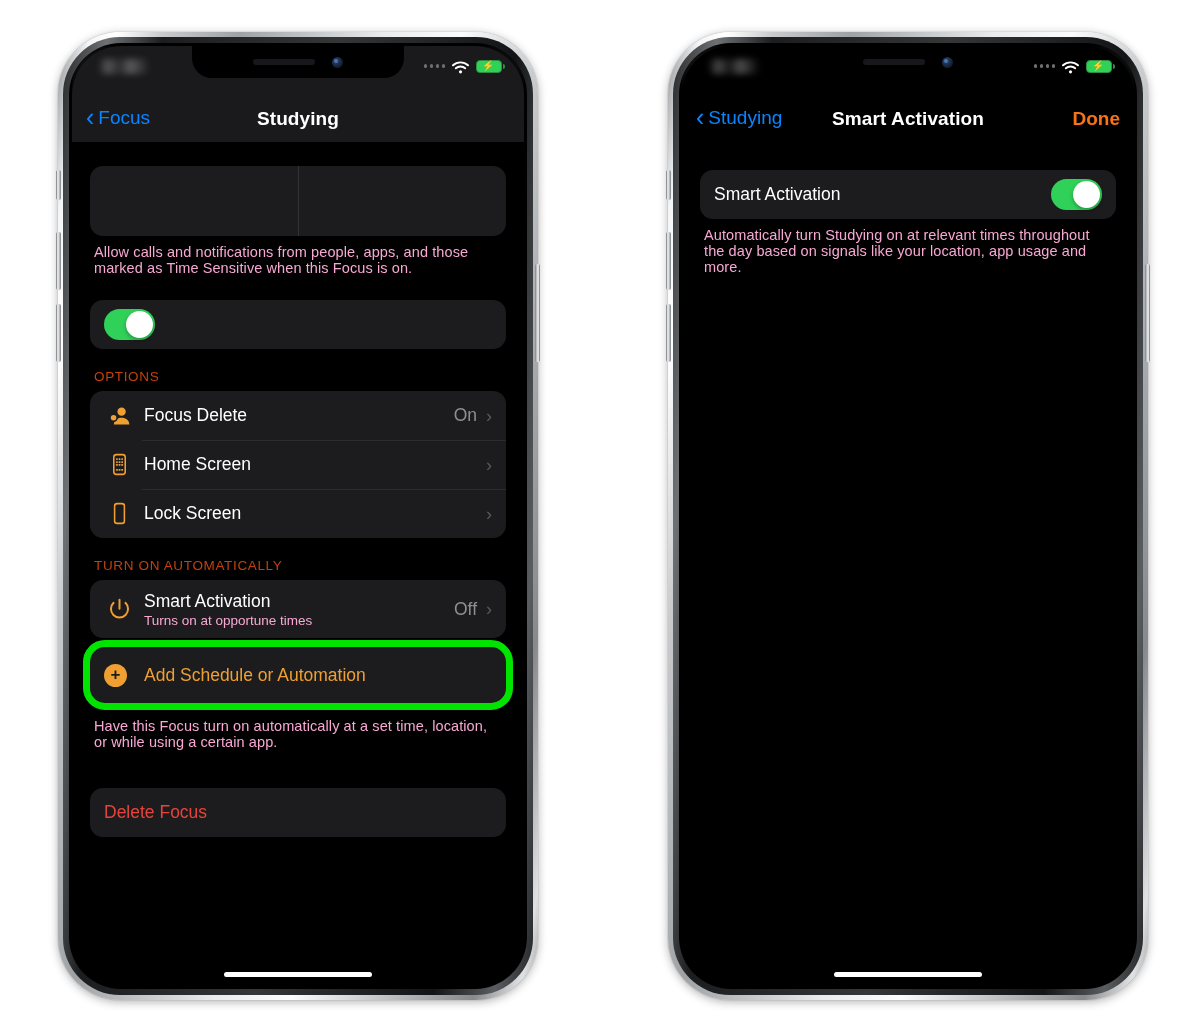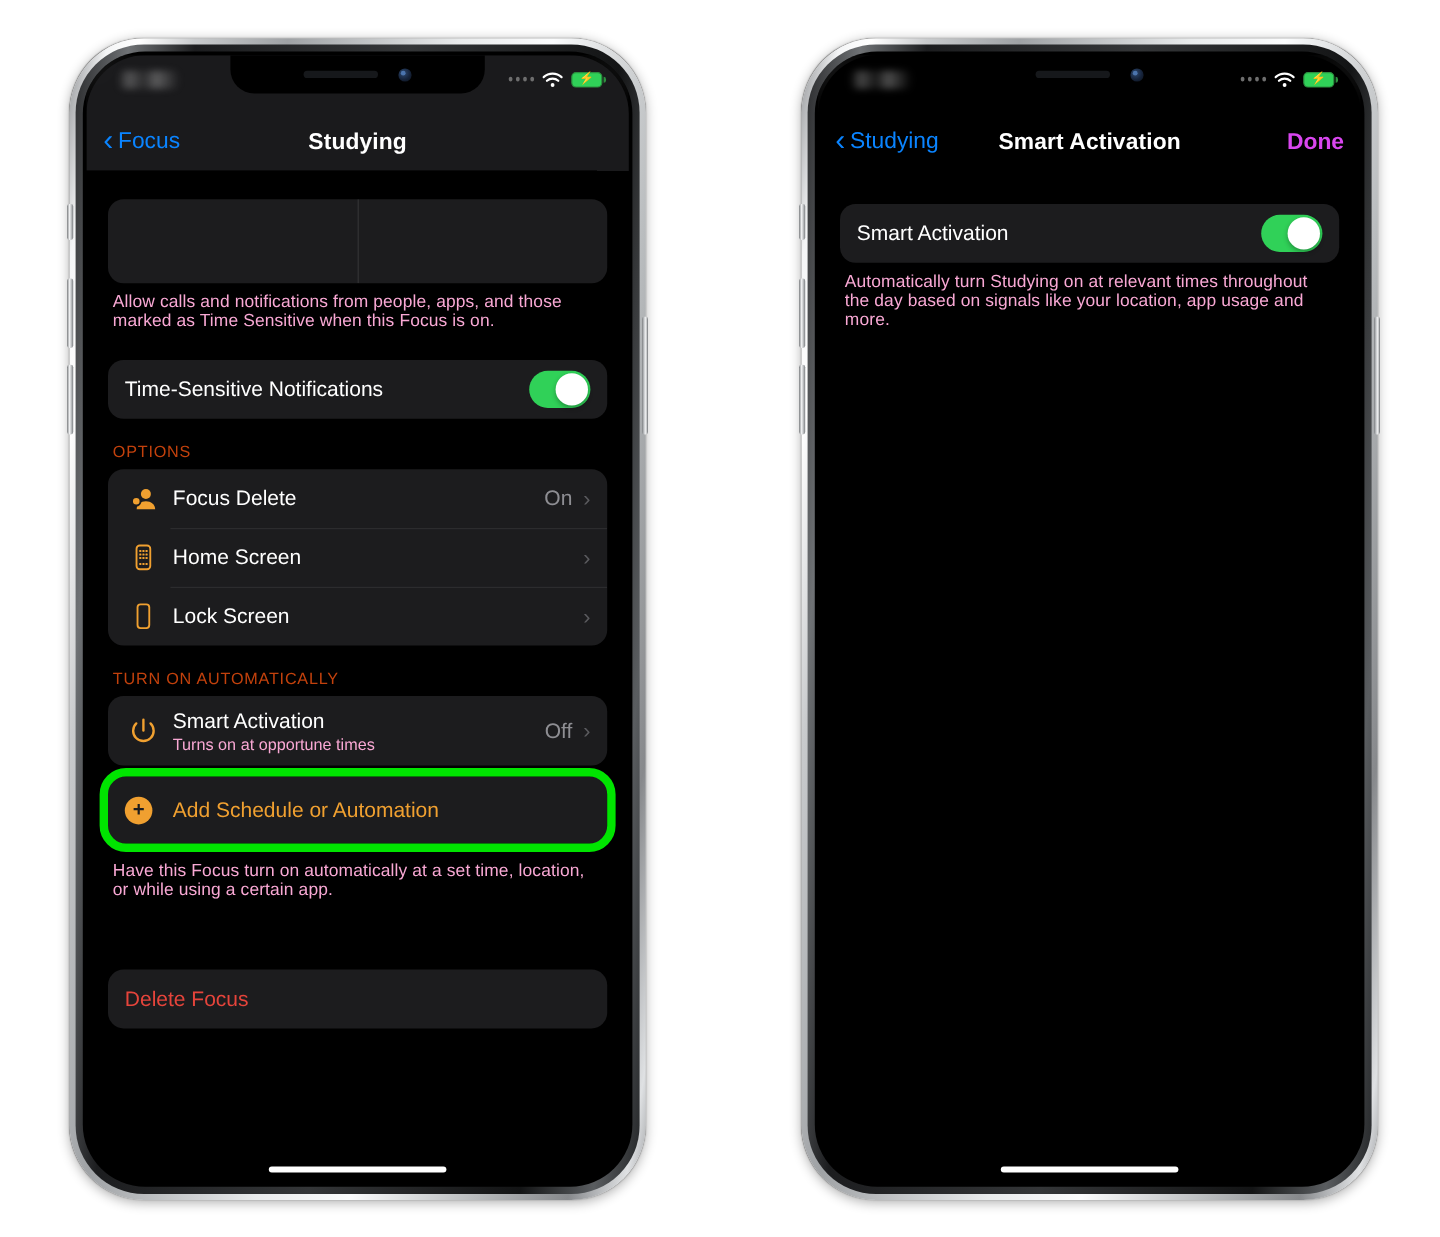--- a/index.html
+++ b/index.html
@@ -97,21 +97,21 @@
     display: flex; align-items: flex-end; padding: 0 14px 12px 14px;
     background: rgba(28,28,30,0.92);
     backdrop-filter: blur(20px);
   }
   .navbar.plain { background: #000; }
   .nav-left { display: flex; align-items: center; gap: 2px; color: #0a84ff;
               font-size: 19px; min-width: 112px; }
   .chev-back { font-size: 25px; line-height: 1; margin-right: 2px; font-weight: 300; }
   .nav-title { flex: 1; text-align: center; color: #fff; font-size: 19px; font-weight: bold;
                letter-spacing: .1px; }
-  .nav-right { min-width: 112px; text-align: right; color: #d946ef; font-size: 19px;
+  .nav-right { min-width: 112px; text-align: right; color: #f97316; font-size: 19px;
                font-weight: bold; }
 
   
   .content { position: absolute; top: 0; left: 0; right: 0; bottom: 0;
              background: #000; overflow: hidden; }
   .scroller { position: absolute; left: 0; right: 0; top: 0; padding: 0 18px; }
 
   .card { background: #1c1c1e; border-radius: 13px; overflow: hidden; }
   .card.peek { height: 70px; display: flex; }
   .peek-half { flex: 1; }
@@ -190,21 +190,20 @@
             <div class="card peek">
               <div class="peek-half"></div>
               <div class="peek-div"></div>
               <div class="peek-half"></div>
             </div>
 
             <div class="footnote">Allow calls and notifications from people, apps, and those marked as Time Sensitive when this Focus is on.</div>
 
             <div class="card" style="margin-top:24px;">
               <div class="row noicon">
-                <span class="row-label">Time-Sensitive Notifications</span>
                 <span class="toggle">
                   <span class="knob"></span>
                 </span>
               </div>
             </div>
 
 
             <div class="sec-header">OPTIONS</div>
 
             <div class="card">
@@ -282,21 +281,21 @@
                 <div class="action-row">
                   <span class="plus-badge">+</span>
                   <span class="action-label">Add Schedule or Automation</span>
                 </div>
               </div>
               <div class="hl-ring"></div>
             </div>
 
             <div class="footnote" style="padding-top:15px;">Have this Focus turn on automatically at a set time, location, or while using a certain app.</div>
 
-            <div class="delete-card" style="margin-top:58px;">
+            <div class="delete-card" style="margin-top:38px;">
               <span class="delete-label">Delete Focus</span>
             </div>
 
           </div>
         </div>
 
         <div class="navbar">
           <span class="nav-left">
             <span class="chev-back">‹</span>
             <span>Focus</span>

